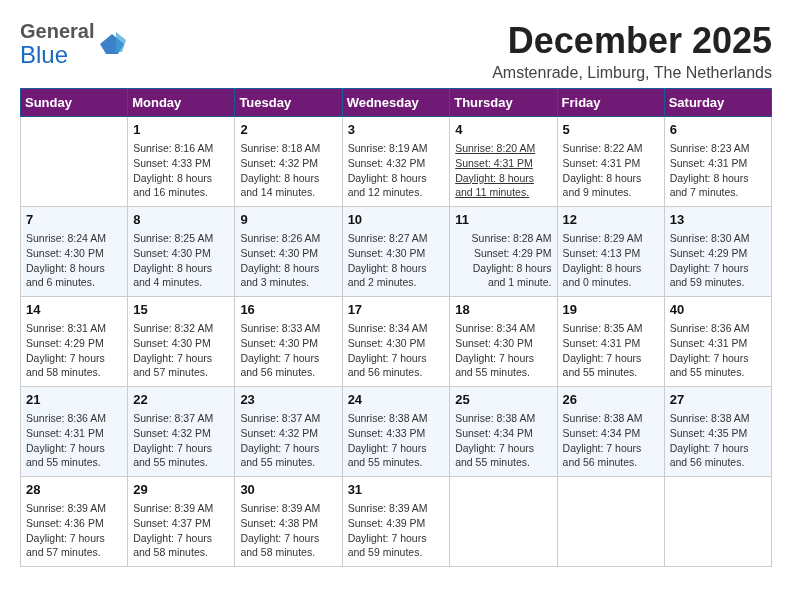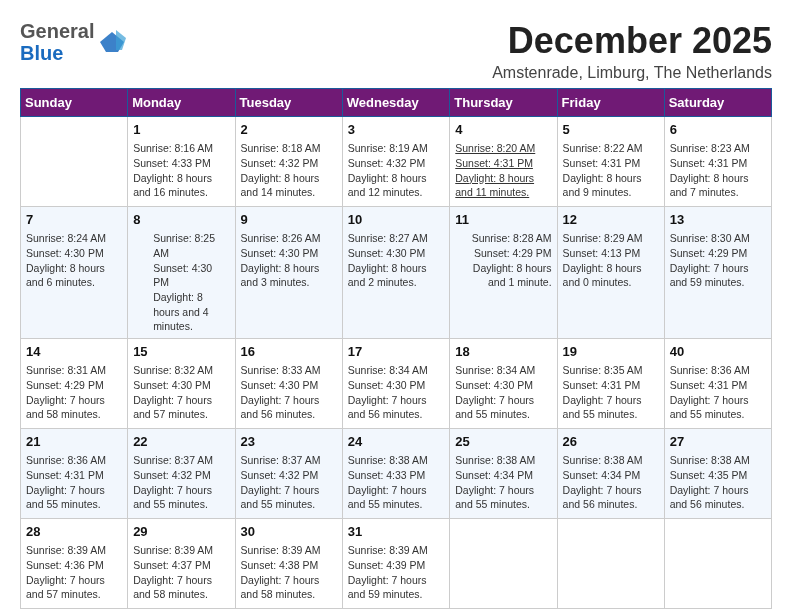--- a/index.html
+++ b/index.html
@@ -80,21 +80,21 @@
     }
   </style>
 </head>
 <body>
 
 <div class="header-area">
   <div class="logo">
     <div style="display:flex;align-items:center;gap:4px;">
       <div style="display:flex;flex-direction:column;line-height:1.1;">
         <span style="font-size:20px;font-weight:bold;color:#555;">General</span>
-        <span style="font-size:20px;font-weight:bold;color:#1a6bbf;">Blue</span>
+        <span style="font-size:24px;font-weight:normal;color:#1a6bbf;">Blue</span>
       </div>
       <svg width="28" height="28" viewBox="0 0 28 28">
         <polygon points="14,4 26,14 20,24 8,24 2,14" fill="#1a6bbf" opacity="0.85"></polygon>
         <polygon points="18,2 28,10 24,22 18,22" fill="#3a9fd5" opacity="0.7"></polygon>
       </svg>
     </div>
   </div>
   <div class="title-area">
     <div class="month-title">December 2025</div>
     <div class="location-title">Amstenrade, Limburg, The Netherlands</div>
@@ -155,21 +155,21 @@
       </tr>
       <tr>
         <td>
           <span class="day-number">7</span>
           <div class="day-info" style="white-space: pre-line;">Sunrise: 8:24 AM
 Sunset: 4:30 PM
 Daylight: 8 hours and 6 minutes.</div>
         </td>
         <td>
           <span class="day-number">8</span>
-          <div class="day-info" style="white-space: pre-line; margin-left: 20px;">Sunrise: 8:25 AM
+          <div class="day-info" style="white-space: pre-line;">Sunrise: 8:25 AM
 Sunset: 4:30 PM
 Daylight: 8 hours and 4 minutes.</div>
         </td>
         <td>
           <span class="day-number">9</span>
           <div class="day-info" style="white-space: pre-line;">Sunrise: 8:26 AM
 Sunset: 4:30 PM
 Daylight: 8 hours and 3 minutes.</div>
         </td>
         <td>

